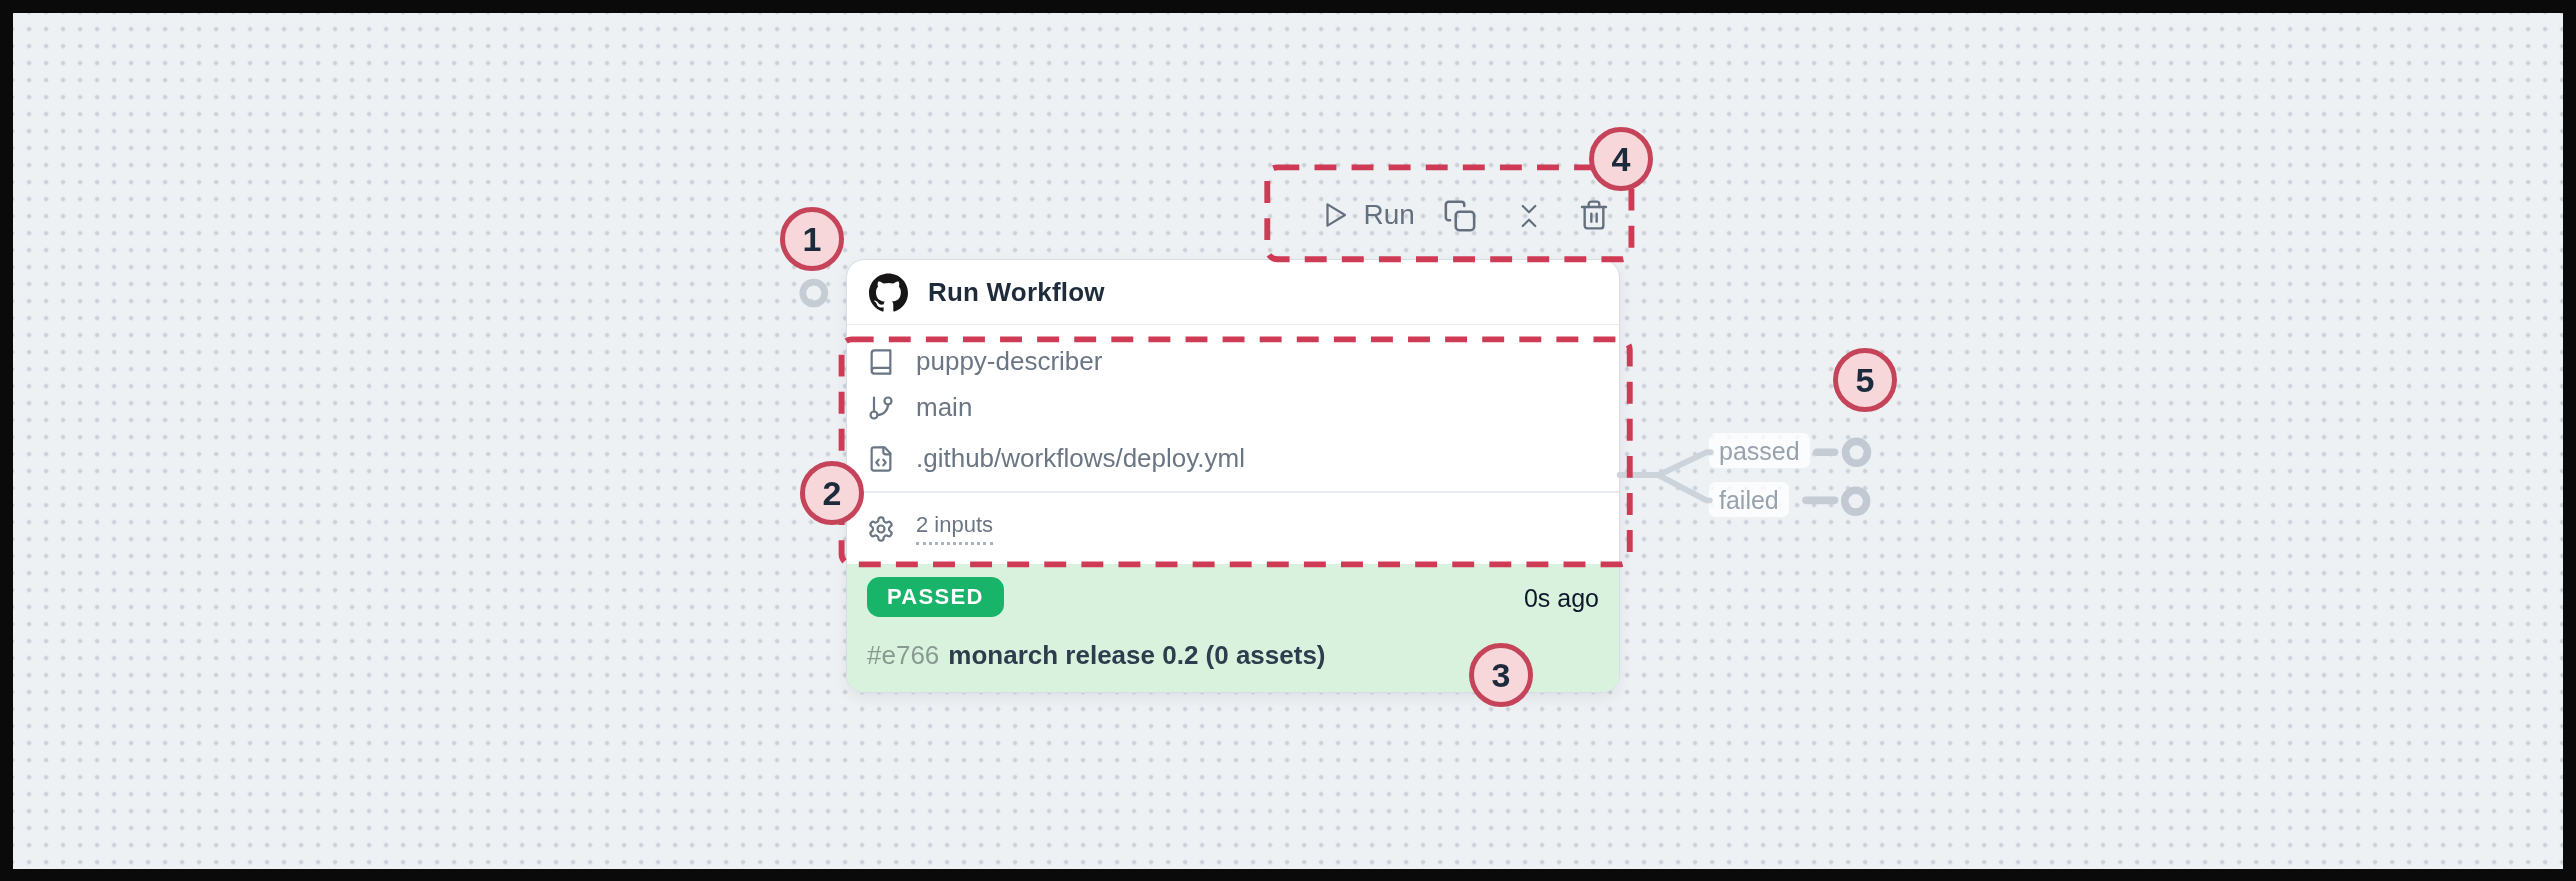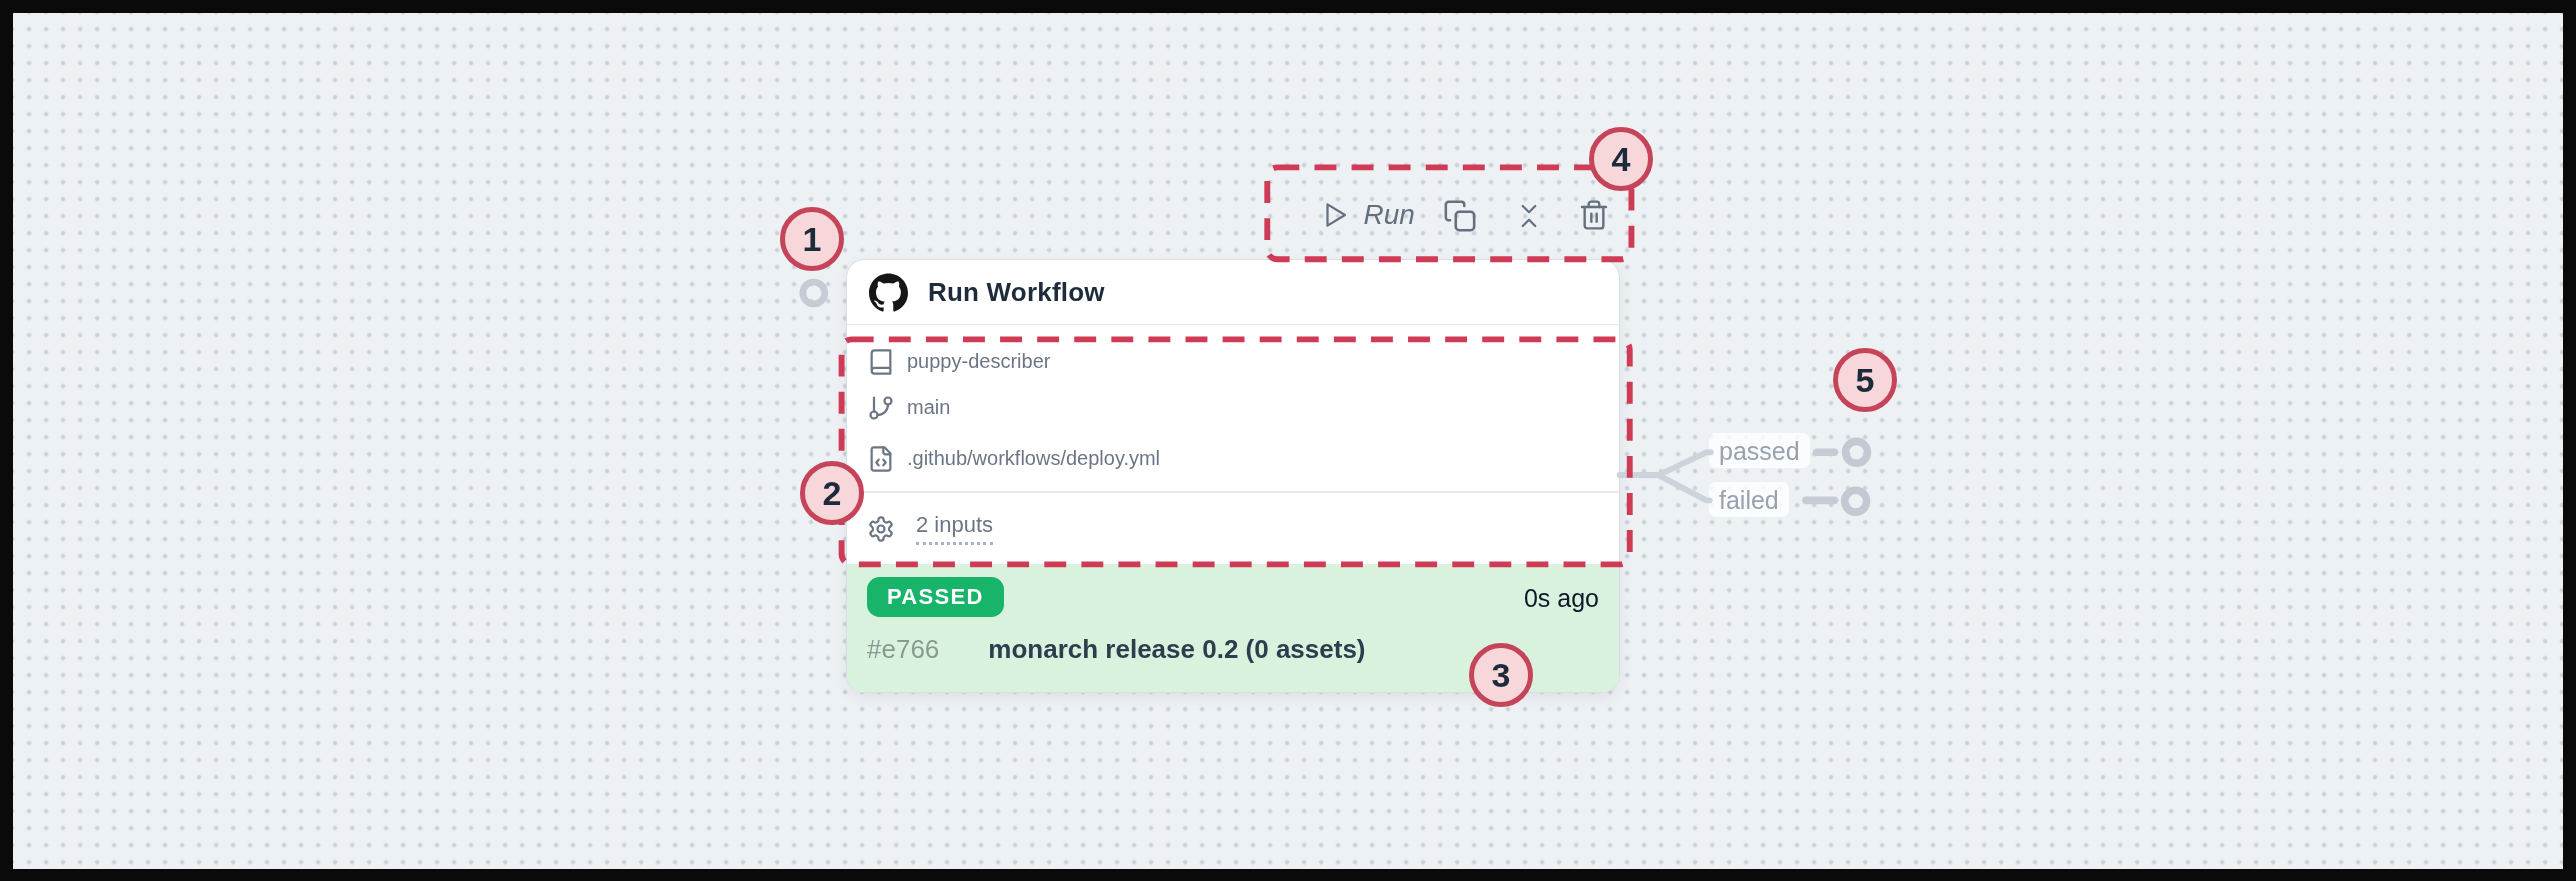--- a/index.html
+++ b/index.html
@@ -29,21 +29,21 @@
   .card-header {
     position: absolute; left: 0; top: 0; right: 0; height: 65px;
     display: flex; align-items: center; padding: 0 22px;
     border-bottom: 1.7px solid #e7eaee;
   }
   .gh-badge { width: 39px; height: 39px; flex: 0 0 auto; }
   .card-title { margin-left: 20px; font-size: 26px; font-weight: 700; color: #1e2b3a; letter-spacing:0.2px; }
 
   .field-row { position: absolute; left: 20px; display: flex; align-items: center; height: 37px; }
   .field-row .f-icon { width: 28px; height: 28px; flex: 0 0 auto; }
-  .field-row .f-text { margin-left: 12px; font-size: 20px; color: #6b7684; white-space: nowrap; }
+  .field-row .f-text { margin-left: 21px; font-size: 26px; color: #6b7684; white-space: nowrap; }
   .row-1 { top: 83px; }
   .row-2 { top: 129px; }
   .row-3 { top: 180px; }
   .body-sep { position: absolute; left: 0; right: 0; top: 231px; height: 1.7px; background: #e7eaee; }
   .row-4 { top: 250px; }
   .inputs-link { margin-left: 21px; font-size: 22px; color: #6b7684; padding-bottom: 3.4px;
                  border-bottom: 3.4px dotted #a9b1bb; cursor: pointer; }
 
   .card-footer {
     position: absolute; left: 0; right: 0; bottom: 0; height: 128px;
@@ -51,21 +51,21 @@
     border-bottom-left-radius: 17px; border-bottom-right-radius: 17px;
   }
   .status-badge {
     position: absolute; left: 20px; top: 12.6px;
     height: 40px; padding: 0 20px;
     background: #18b46a; border-radius: 12.6px;
     display: flex; align-items: center;
     color: #ffffff; font-size: 22px; font-weight: 700; letter-spacing: 1.3px;
   }
   .time-ago { position: absolute; right: 20px; top: 20px; font-size: 25px; color: #0f172a; }
-  .run-line { position: absolute; left: 20px; top: 70px; display: flex; align-items: flex-end; gap: 40px; }
+  .run-line { position: absolute; left: 20px; top: 76px; display: flex; align-items: flex-end; }
   .run-id { font-size: 26px; color: #889a90; }
   .run-title { margin-left: 9px; font-size: 26px; font-weight: 700; color: #2e3d4d; }
 
   
   .tool { position: absolute; display: flex; align-items: center; color: #64707e; cursor: pointer; }
   .tool svg { display: block; }
   .run-label { margin-left: 13.5px; font-size: 28px; color: #64707e; }
 
   
   .port-label {
@@ -103,21 +103,21 @@
 
     <path d="M1906 548 H1952 L2009 521 H2014 M1952 548 L2009 578 H2013" fill="none" stroke="#ccd3db" stroke-width="7" stroke-linecap="round" stroke-linejoin="round"></path>
 
     <line x1="2140" y1="521" x2="2161" y2="521" stroke="#c5ccd4" stroke-width="9" stroke-linecap="round"></line>
     <line x1="2127" y1="578" x2="2161" y2="578" stroke="#c5ccd4" stroke-width="9" stroke-linecap="round"></line>
 
     <circle cx="2187" cy="521" r="13" fill="none" stroke="#c2c9d2" stroke-width="9"></circle>
     <circle cx="2186" cy="579" r="13" fill="none" stroke="#c2c9d2" stroke-width="9"></circle>
   </svg>
 
-  <span class="tool" style="left:1307px; top:186px;font-style:italic;">
+  <span class="tool" style="left:1307px; top:186px;">
     <svg width="30" height="30" viewBox="0 0 24 24" fill="none" stroke="#64707e" stroke-width="1.8" stroke-linecap="round" stroke-linejoin="round">
       <path d="m6 3.5 14 8.5-14 8.5z"></path>
     </svg>
     <span class="run-label">Run</span>
   </span>
 
   <span class="tool" style="left:1430px; top:186px;">
     <svg width="34" height="34" viewBox="0 0 24 24" fill="none" stroke="#64707e" stroke-width="1.8" stroke-linecap="round" stroke-linejoin="round">
       <rect x="9" y="9" width="13" height="13" rx="2.5"></rect>
       <path d="M5 15H4a2 2 0 0 1-2-2V4a2 2 0 0 1 2-2h9a2 2 0 0 1 2 2v1"></path>

